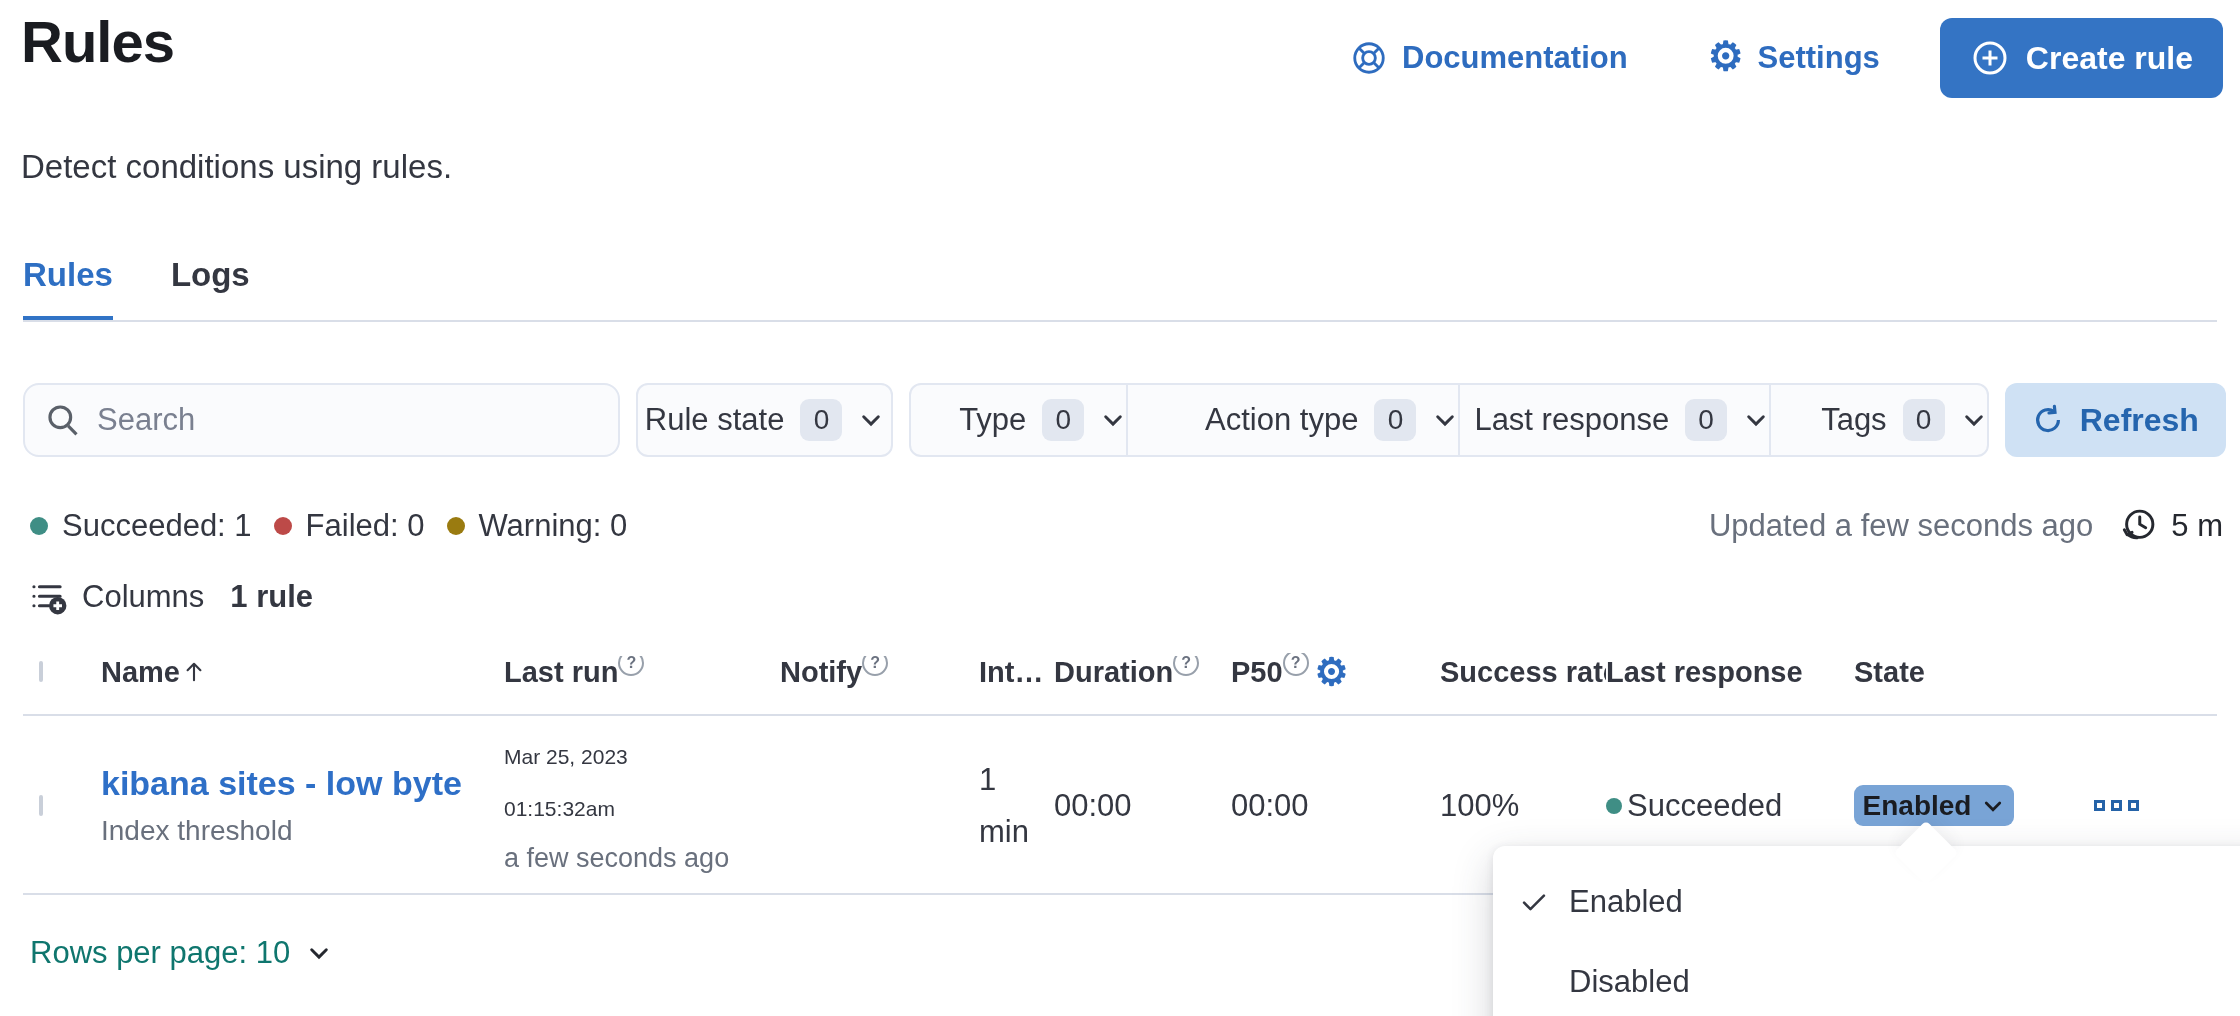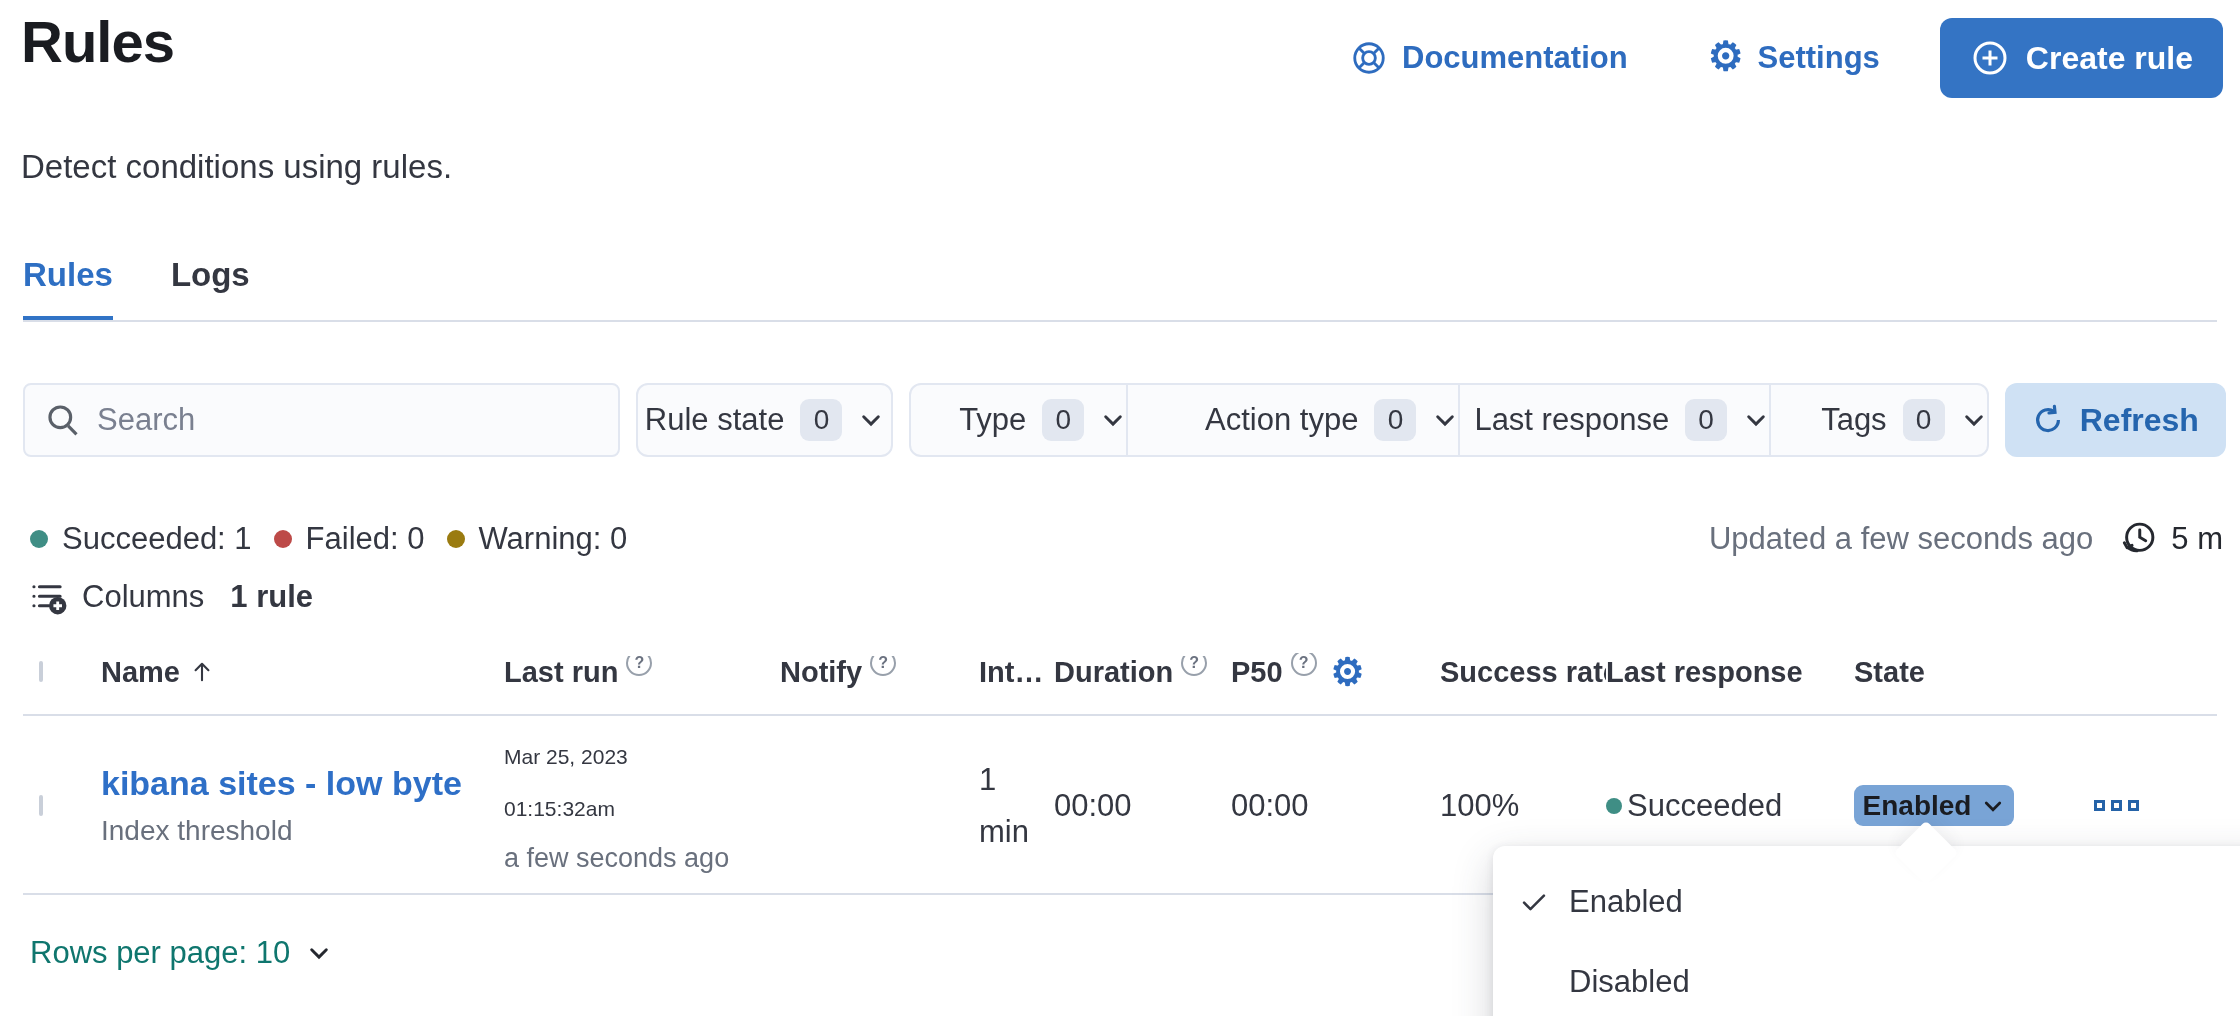--- a/index.html
+++ b/index.html
@@ -20,55 +20,55 @@
 
   
   .tabs { position:absolute; left:23px; top:256px; display:flex; gap:58px; }
   .tab  { font-size:33px; font-weight:700; padding-bottom:28px; position:relative; cursor:pointer; color:#343741; }
   .tab.active { color:#2e6fc3; }
   .tab.active:after { content:""; position:absolute; left:0; right:0; bottom:0; height:6px; background:#3173c6; }
   .tabs-divider { position:absolute; left:23px; right:23px; top:320px; height:2px; background:#d9dee8; }
 
   
   .toolbar { position:absolute; left:23px; right:14px; top:383px; height:74px; display:flex; gap:16px; }
-  .searchbox { width:614px; height:74px; background:#fafbfd; border:2px solid #e2e7f1; border-radius:8px;
+  .searchbox { width:614px; height:74px; background:#fafbfd; border:2px solid #e2e7f1; border-radius:16px;
                display:flex; align-items:center; padding:16px 20px; gap:16px; }
   .searchbox input { flex:1; border:none; outline:none; background:transparent; font:inherit; font-size:31px; color:#343741; }
   .searchbox input::placeholder { color:#7a8090; }
   .filter-btn { height:74px; background:#fafbfd; border:2px solid #e2e7f1; border-radius:12px;
                 display:flex; align-items:center; justify-content:center; gap:16px; font-size:31px; font-weight:500; cursor:pointer; }
   .filter-single { width:264px; }
   .filter-group { height:74px; display:flex; background:#fafbfd; border:2px solid #e2e7f1; border-radius:12px; overflow:hidden; }
   .filter-seg { display:flex; align-items:center; justify-content:flex-end; gap:16px; font-size:31px; font-weight:500; cursor:pointer; }
   .filter-seg + .filter-seg { border-left:2px solid #e2e7f1; }
   .seg-type{width:222px}.seg-action{width:342px}.seg-lastresp{width:320px}.seg-tags{width:224px}
   .count-chip { min-width:42px; height:42px; padding:0 10px; background:#e2e7f0; border-radius:9px;
                 display:inline-flex; align-items:center; justify-content:center; font-size:28px; font-weight:500; color:#343741; }
   .chev { width:26px; height:26px; color:#343741; }
   .refresh-btn { width:228px; height:74px; background:#cfe1f4; color:#2565ae; border:none; border-radius:12px;
                  display:flex; align-items:center; justify-content:center; gap:16px; font-size:32px; font-weight:600; cursor:pointer; }
 
   
-  .status-bar { position:absolute; left:30px; right:17px; top:518px; height:42px; display:flex; align-items:center; }
+  .status-bar { position:absolute; left:30px; right:17px; top:505px; height:42px; display:flex; align-items:center; }
   .status-item { display:flex; align-items:center; gap:14px; font-size:31px; margin-right:22px; }
   .dot { width:18px; height:18px; border-radius:50%; display:inline-block; }
   .dot-success{background:#3f8e85}.dot-danger{background:#bd4a48}.dot-warning{background:#9a7b10}
   .status-right { margin-left:auto; display:flex; align-items:center; gap:24px; }
   .updated-text { color:#69707d; font-size:31px; }
   .interval-btn { display:flex; align-items:center; gap:12px; font-size:31px; font-weight:500; color:#25282f; cursor:pointer; }
 
   
   .columns-row { position:absolute; left:30px; top:578px; display:flex; align-items:center; gap:18px; }
   .columns-btn { display:flex; align-items:center; gap:14px; font-size:31px; font-weight:500; cursor:pointer; color:#343741; }
   .rule-count { font-size:31px; font-weight:700; margin-left:8px; }
 
   
   .grid { display:grid; grid-template-columns:78px 403px 276px 199px 75px 177px 209px 166px 248px 226px 1fr; align-items:center; }
   .thead { position:absolute; left:23px; right:23px; top:630px; height:86px; border-bottom:2px solid #d9dee8; }
-  .th { font-size:29px; font-weight:700; color:#343741; display:flex; align-items:center; gap:8px; overflow:hidden; white-space:nowrap; }
+  .th { font-size:29px; font-weight:700; color:#343741; display:flex; align-items:center; gap:0; overflow:hidden; white-space:nowrap; }
   .trow { position:absolute; left:23px; right:23px; top:718px; height:177px; border-bottom:2px solid #d9dee8; }
   .checkbox { width:34px; height:34px; border:2px solid #c9cfd9; border-radius:8px; background:#fff; margin-left:16px; cursor:pointer; }
   .help-ic { width:26px; height:26px; border:2px solid #98a0ab; border-radius:50%; color:#6b7280;
              display:inline-flex; align-items:center; justify-content:center; font-size:16px; font-weight:700;
              transform:translateY(-9px); flex:none; }
   .gear-blue { font-size:38px; color:#2e6cbf; line-height:1; margin-left:6px; cursor:pointer; }
   .sort-arrow { width:28px; height:28px; color:#343741; }
 
   .name-cell { overflow:hidden; }
   .rule-link { display:block; width:372px; overflow:hidden; white-space:nowrap; color:#2e6fc7; font-size:34px; font-weight:700; cursor:pointer; }

